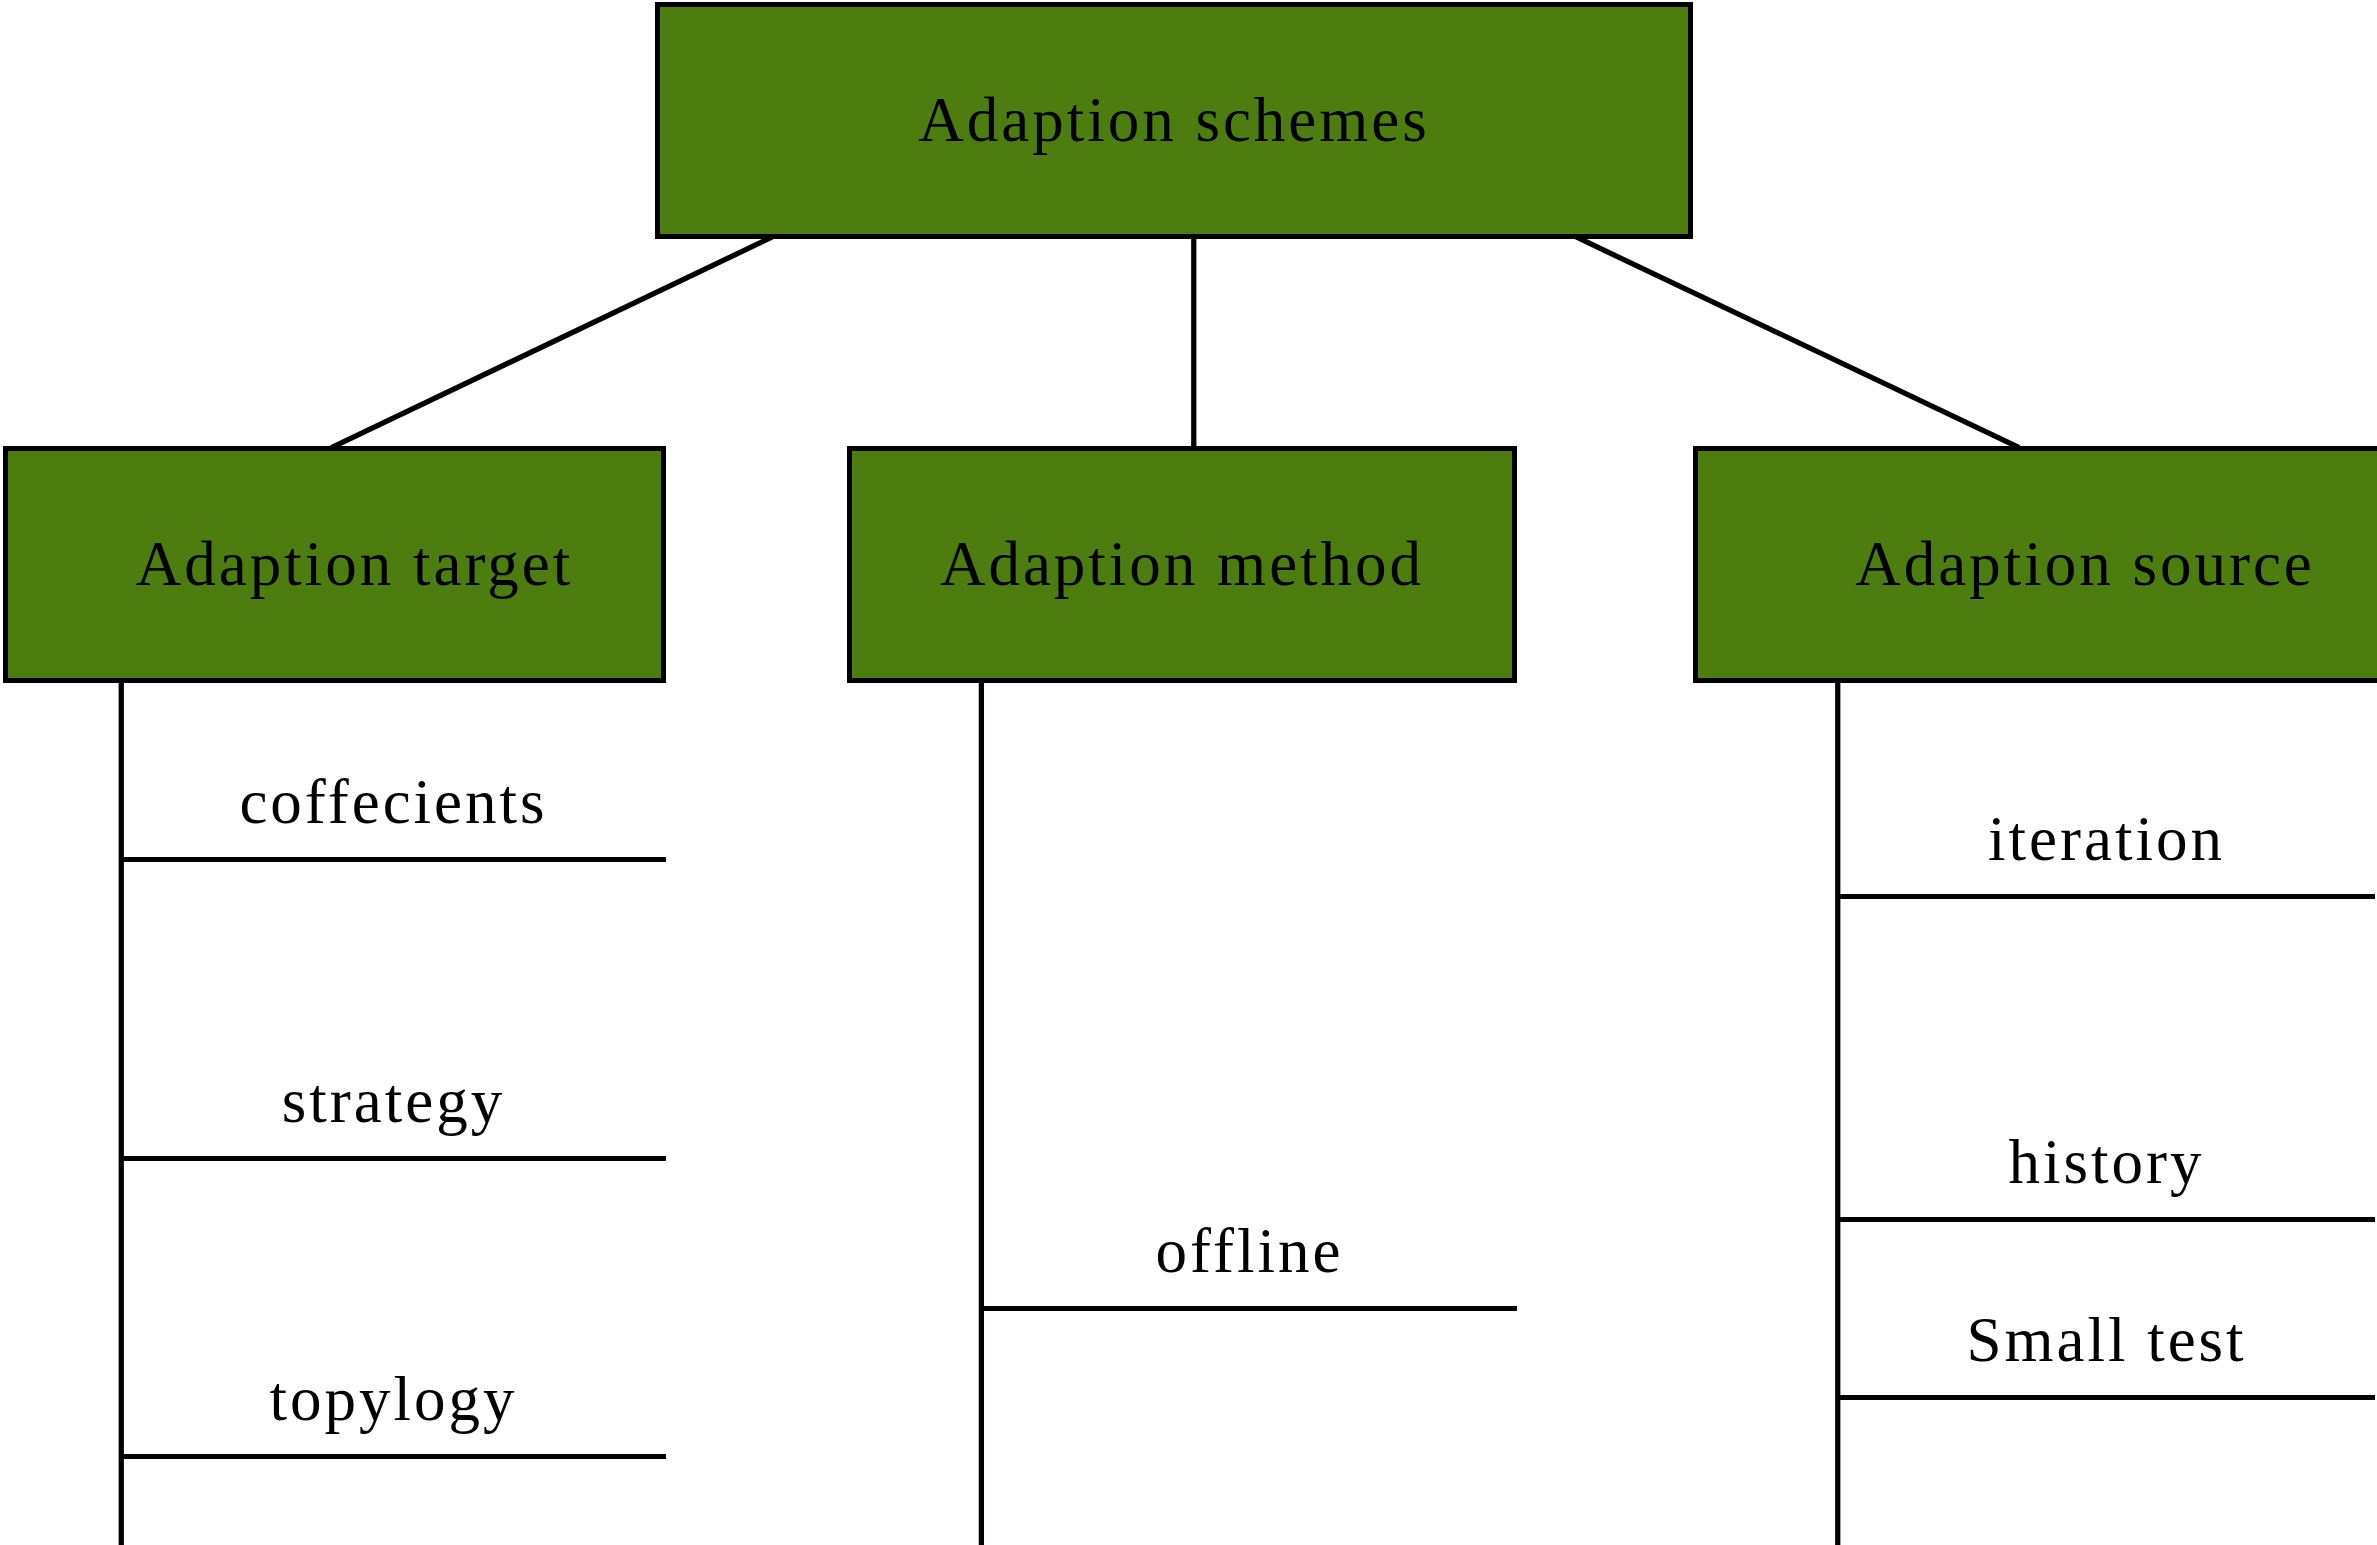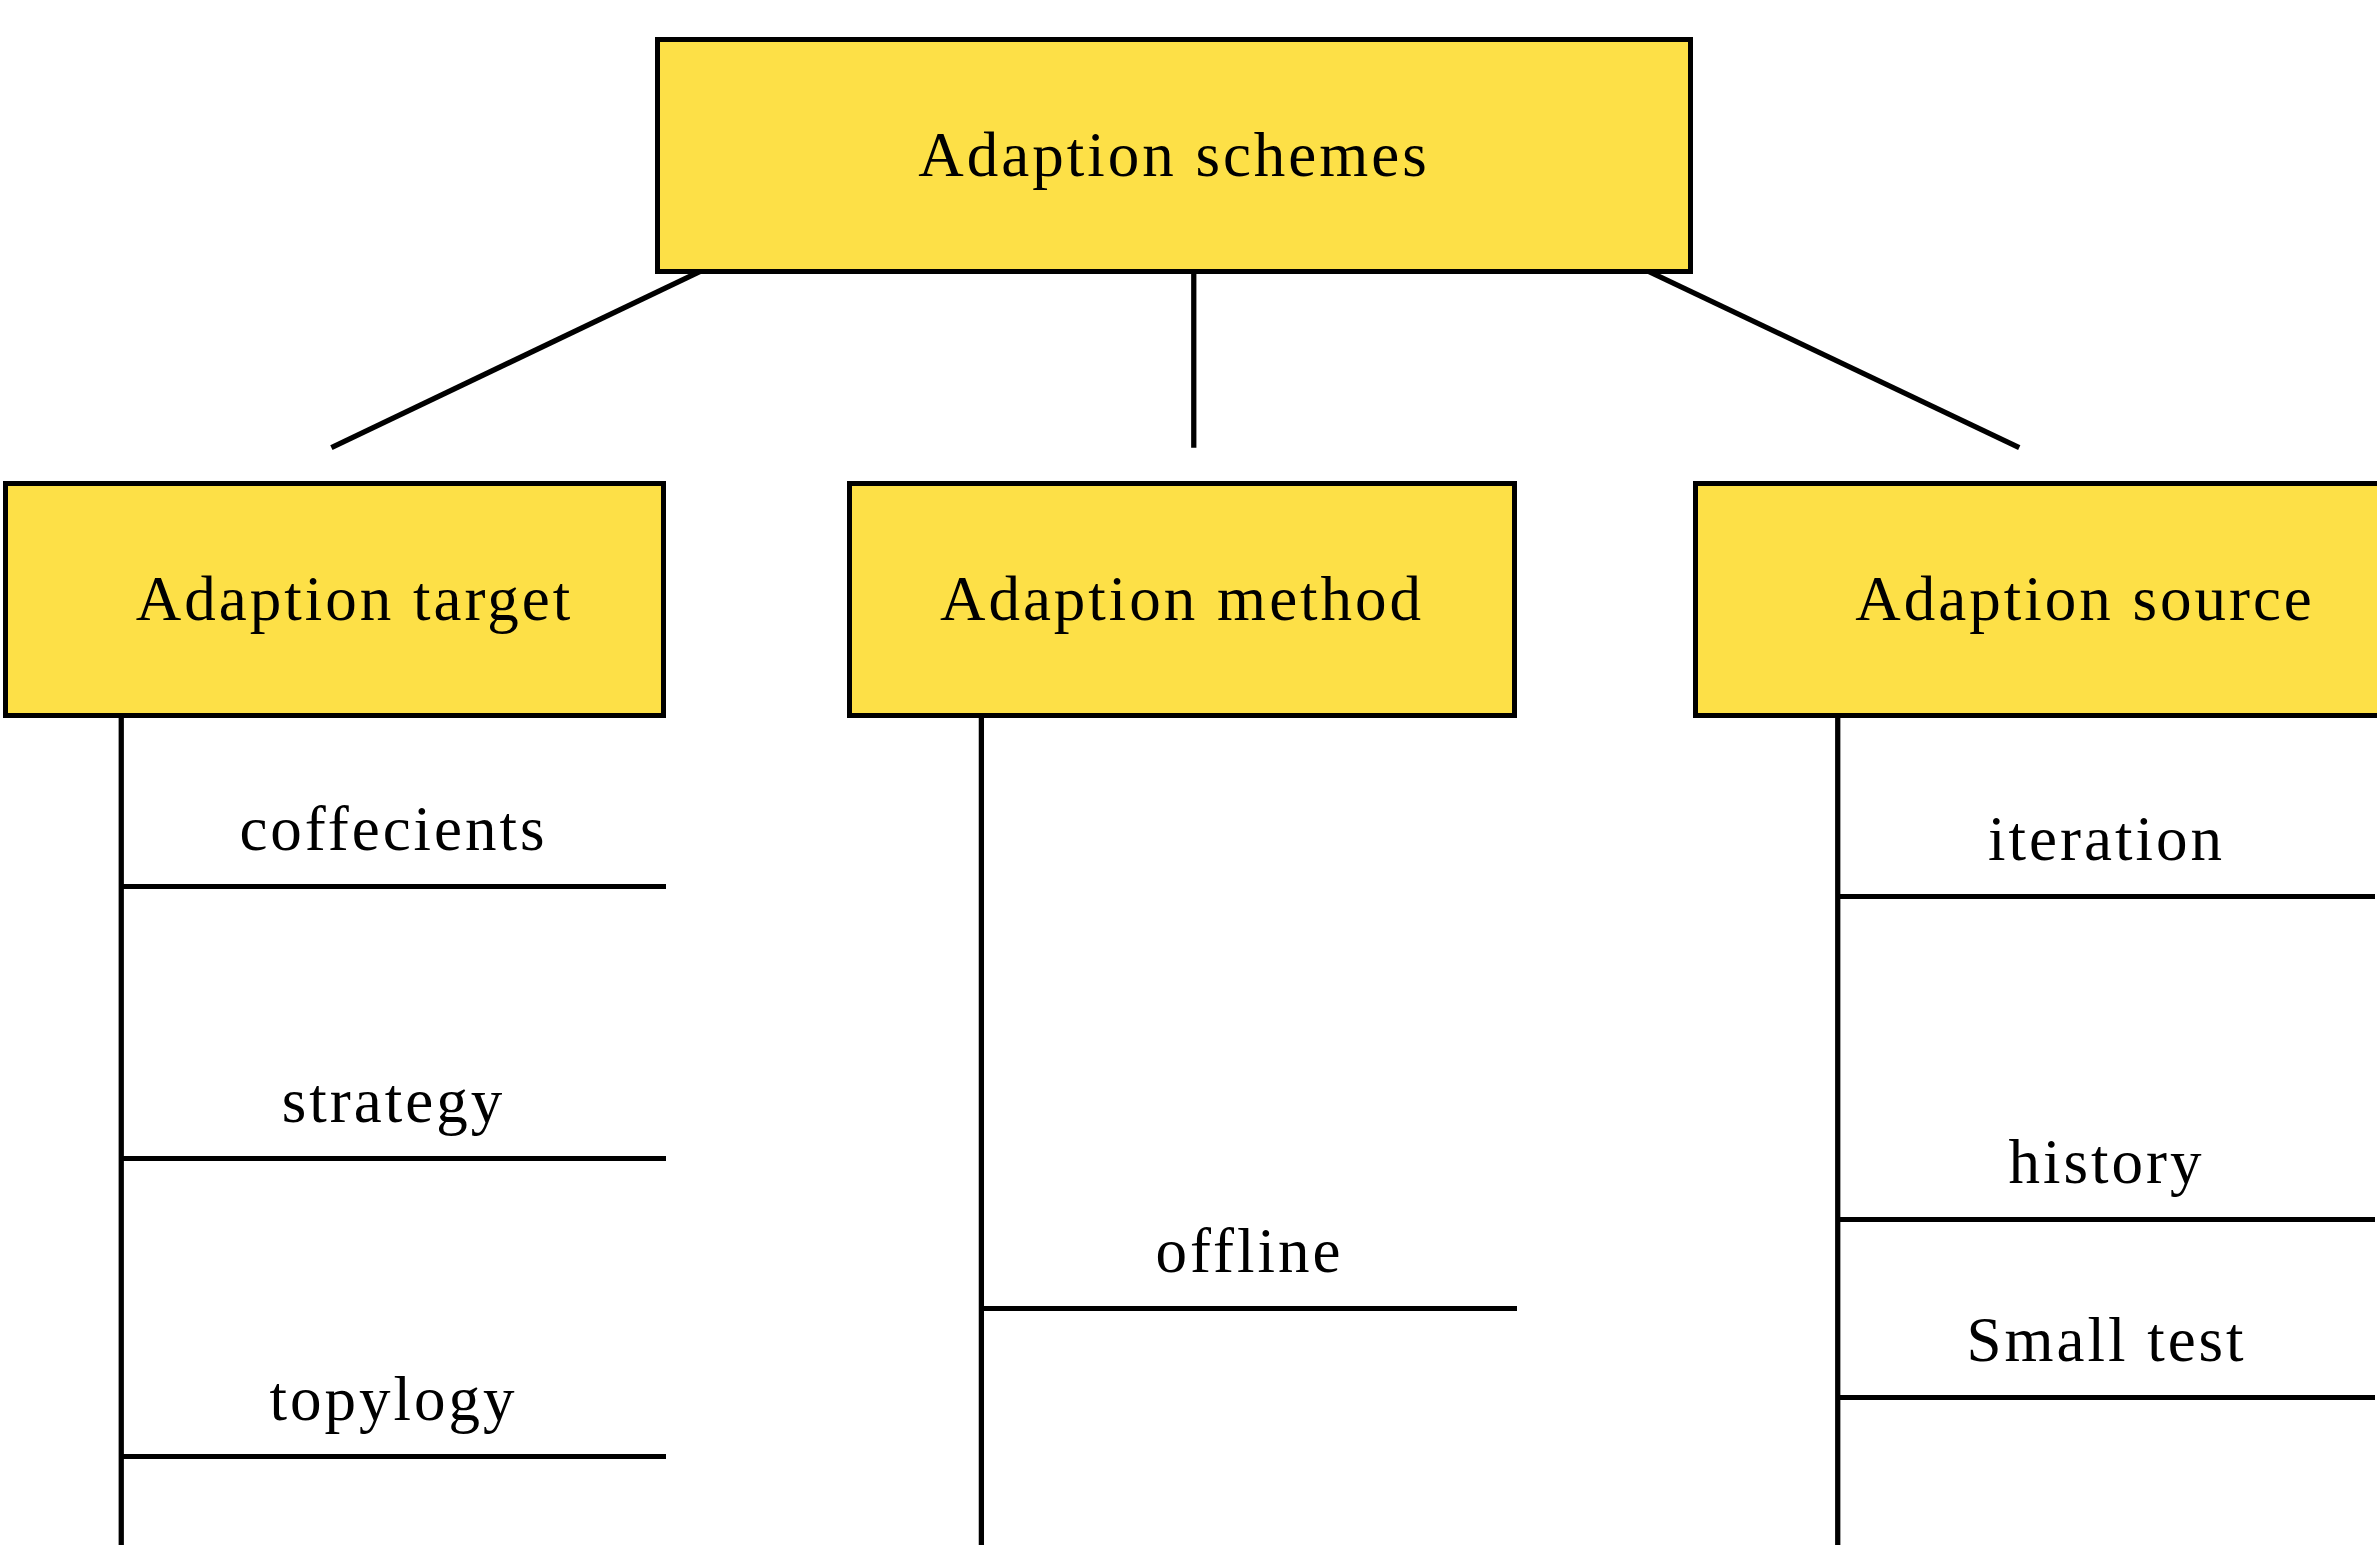--- a/index.html
+++ b/index.html
@@ -13,28 +13,27 @@
     height: 1546px;
     background: #ffffff;
     color: #000000;
     font-family: "Liberation Serif", "DejaVu Serif", serif;
     overflow: hidden;
   }
   .node {
     position: absolute;
     box-sizing: border-box;
     border: 5.3px solid #000000;
-    background: #fde047;
+    background: #4d7c0f;
     display: flex;
     align-items: center;
     justify-content: center;
     font-size: 63px;
     letter-spacing: 3px;
     white-space: nowrap;
-    margin-top: 35px;
   }
   .node-root   { left: 655px;  top: 2.3px;   width: 1038px; height: 237px; }
   .node-b0     { left: 3px;    top: 446px; width: 663px;  height: 237px; padding-left: 40px; }
   .node-b1     { left: 847px; top: 446px; width: 670px;  height: 237px; }
   .node-b2     { left: 1693px; top: 446px; width: 784px;  height: 237px; }
 
   svg.edges {
     position: absolute;
     left: 0; top: 0;
     width: 2377px;
@@ -49,21 +48,21 @@
     display: flex;
     align-items: flex-end;
     justify-content: center;
     padding-bottom: 18px;
     font-size: 63px;
     letter-spacing: 3px;
     white-space: nowrap;
   }
   
   .leaf-l { left: 121px;  width: 545px; }
-  .leaf-l0 { top: 746px; text-align: center; }
+  .leaf-l0 { top: 719px; text-align: center; }
   .leaf-l1 { top: 1018px; }
   .leaf-l2 { top: 1316px; }
   
   .leaf-m { left: 982px; width: 535px; }
   .leaf-m0 { top: 842px; }
   .leaf-m1 { top: 1168px; }
   
   .leaf-r { left: 1838px; width: 537px; }
   .leaf-r0 { top: 756px; text-align: center; }
   .leaf-r1 { top: 901px; }

